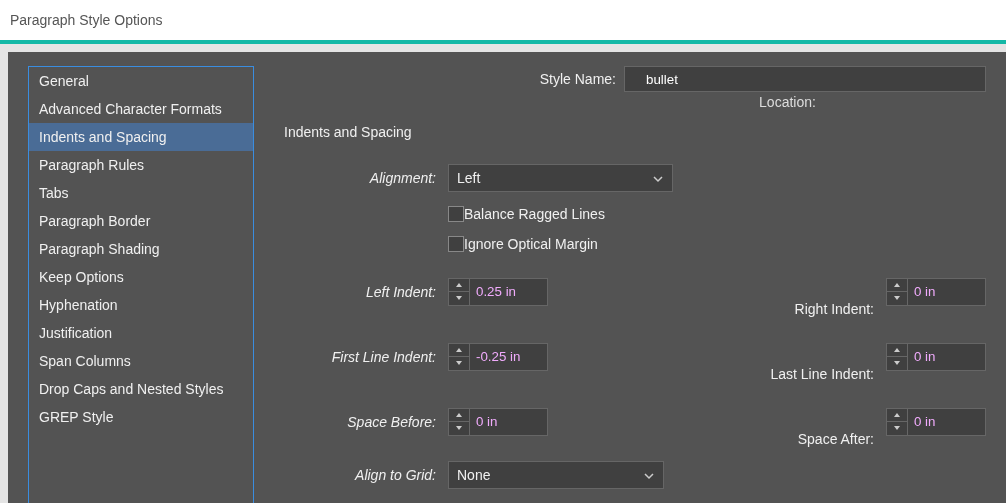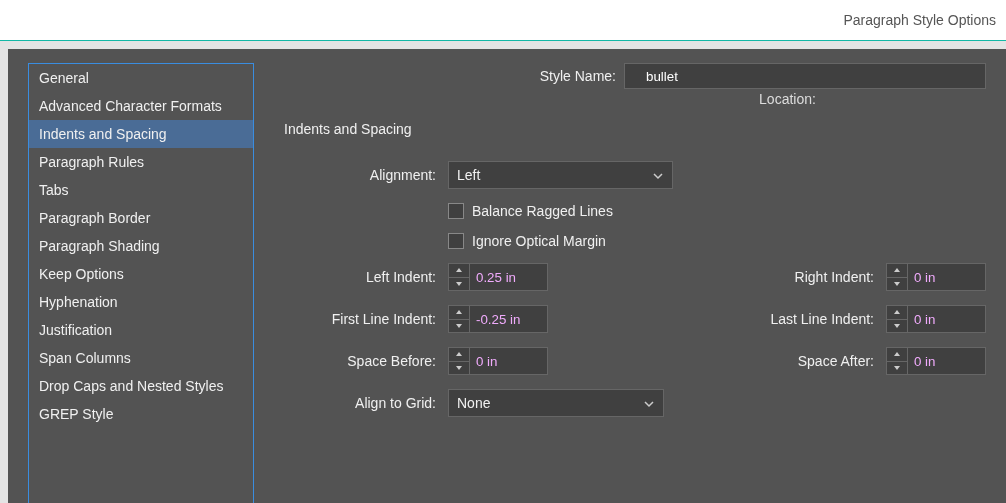--- a/index.html
+++ b/index.html
@@ -12,22 +12,21 @@
       height: 503px;
       overflow: hidden;
     }
     .titlebar {
       background: #ffffff;
       color: #555;
       padding: 20px 10px;
       height: 26px;
       display: flex;
       align-items: center;
-      border-bottom: 1px solid #14b8a6;
-      justify-content: flex-end;
+      border-bottom: 4px solid #14b8a6;
     }
     .panel {
       background: #535353;
       margin: 8px 0 0 8px;
       height: 470px;
       display: flex;
       padding-top: 14px;
     }
     .sidebar {
       width: 268px;
@@ -81,25 +80,27 @@
       display: grid;
       grid-template-columns: 160px 280px 150px 100px;
       column-gap: 4px;
       row-gap: 14px;
       align-items: center;
     }
     .lbl {
       text-align: right;
       padding-right: 8px;
       white-space: nowrap;
+      font-style: italic;
     }
     .lbl2 {
       text-align: right;
       padding-right: 8px;
       white-space: nowrap;
+      margin-top: 35px;
     }
     .dropdown {
       display: flex;
       align-items: center;
       background: #404040;
       border: 1px solid #666;
       height: 28px;
       padding: 0 8px;
       justify-content: space-between;
       cursor: pointer;
@@ -107,21 +108,21 @@
     .dropdown.wide { width: 225px; }
     .dropdown.wider { width: 216px; }
     .chev {
       width: 12px; height: 12px;
       display: inline-block;
     }
     .chev svg { width: 100%; height: 100%; }
     .checkbox-row {
       display: flex;
       align-items: center;
-      gap: 8px;
+      gap: 0;
     }
     .cbox {
       width: 16px; height: 16px;
       border: 1px solid #888;
       background: #404040;
       cursor: pointer;
     }
     .stepper {
       display: flex;
       align-items: stretch;

